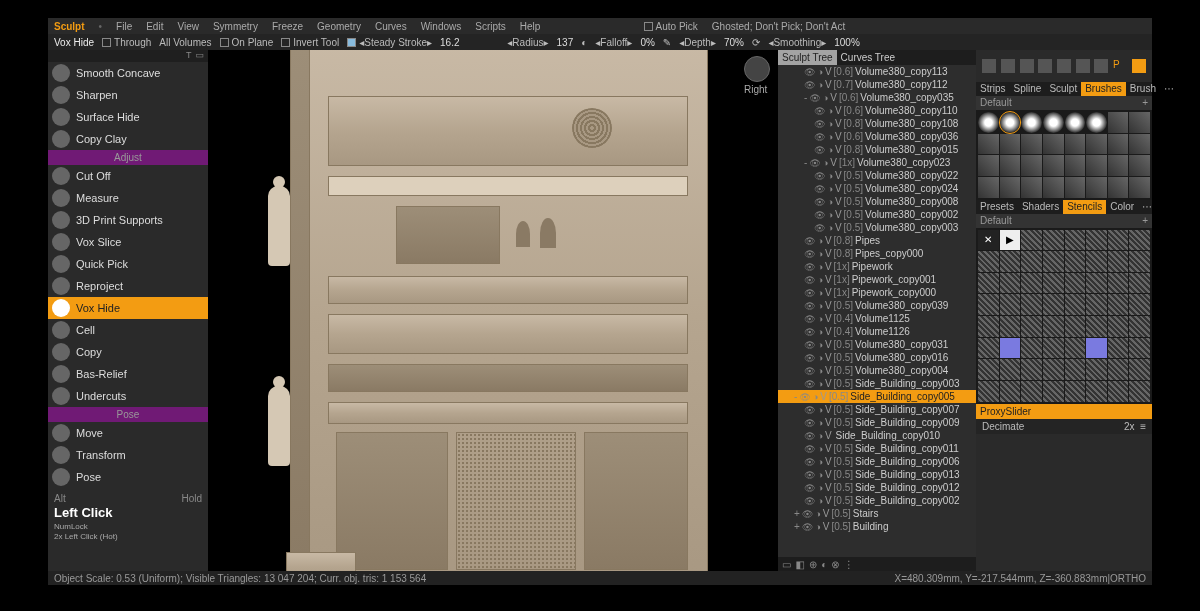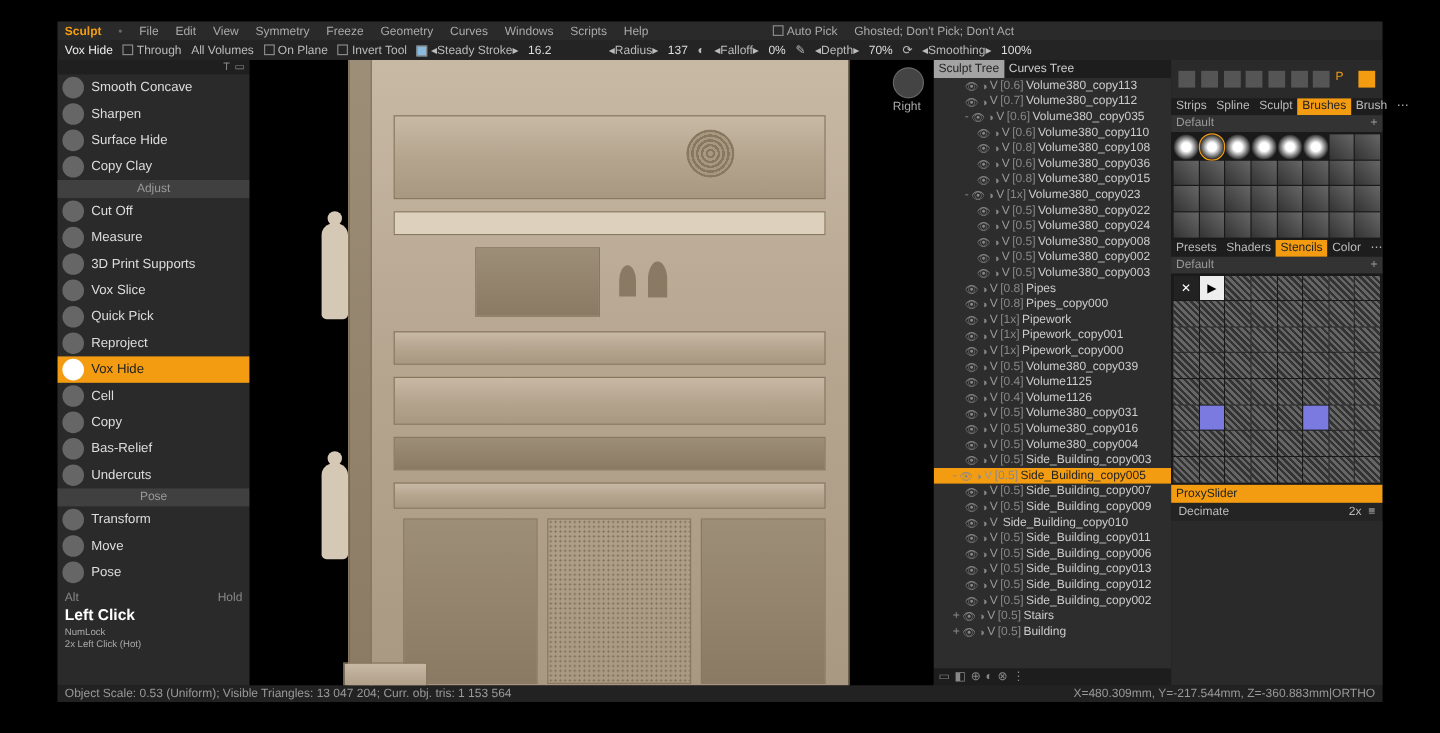--- a/index.html
+++ b/index.html
@@ -20,21 +20,21 @@
 
 
 .main-row { flex: 1; display: flex; min-height: 0; }
 
 
 .left-panel { width: 160px; background: #2a2a2a; display: flex; flex-direction: column; font-size: 11px; }
 .tool-row { display: flex; align-items: center; height: 22px; gap: 6px; padding-left: 4px; color: #ddd; }
 .tool-row.active { background: #f39c12; color: #222; }
 .tool-row .tico { width: 18px; height: 18px; border-radius: 50%; background: #666; display: flex; align-items: center; justify-content: center; }
 .tool-row.active .tico { background: #fff; }
-.group-hdr { height: 15px; background: #404040; color: #999; font-size: 10px; text-align: center; line-height: 15px; }
+.group-hdr { height: 15px; background: #701a75; color: #999; font-size: 10px; text-align: center; line-height: 15px; }
 .left-bottom { padding: 4px 6px; color: #aaa; font-size: 10px; line-height: 1.3; }
 .left-bottom .big { font-size: 13px; font-weight: bold; color: #fff; }
 
 
 .viewport { flex: 1; background: #000; position: relative; overflow: hidden; }
 .viewport-content { position: absolute; left: 30px; top: -4px; width: 480px; height: 540px; }
 .building { position: absolute; left: 70px; top: 0; width: 400px; height: 540px; }
 .wood-panel { position: absolute; background: linear-gradient(180deg, #c8b9a5 0%, #b5a58f 50%, #a89882 100%); border: 1px solid #887860; }
 .wood-panel.dark { background: linear-gradient(180deg, #9d8e78 0%, #8a7a64 100%); }
 .figure { position: absolute; width: 22px; height: 80px; background: #d5c8b4; border-radius: 10px 10px 4px 4px; }
@@ -189,25 +189,25 @@
           </div>
           <div class="tool-row">
             <span class="tico"></span>
             <span>Undercuts</span>
           </div>
         </div>
       <div class="group-hdr">Pose</div>
       <div id="tools-c">
           <div class="tool-row">
             <span class="tico"></span>
+            <span>Move</span>
+          </div>
+          <div class="tool-row">
+            <span class="tico"></span>
             <span>Transform</span>
-          </div>
-          <div class="tool-row">
-            <span class="tico"></span>
-            <span>Move</span>
           </div>
           <div class="tool-row">
             <span class="tico"></span>
             <span>Pose</span>
           </div>
         </div>
       <div class="left-bottom">
         <div style="display:flex;justify-content:space-between;color:#888">
             <span>Alt</span>
             <span>Hold</span>

